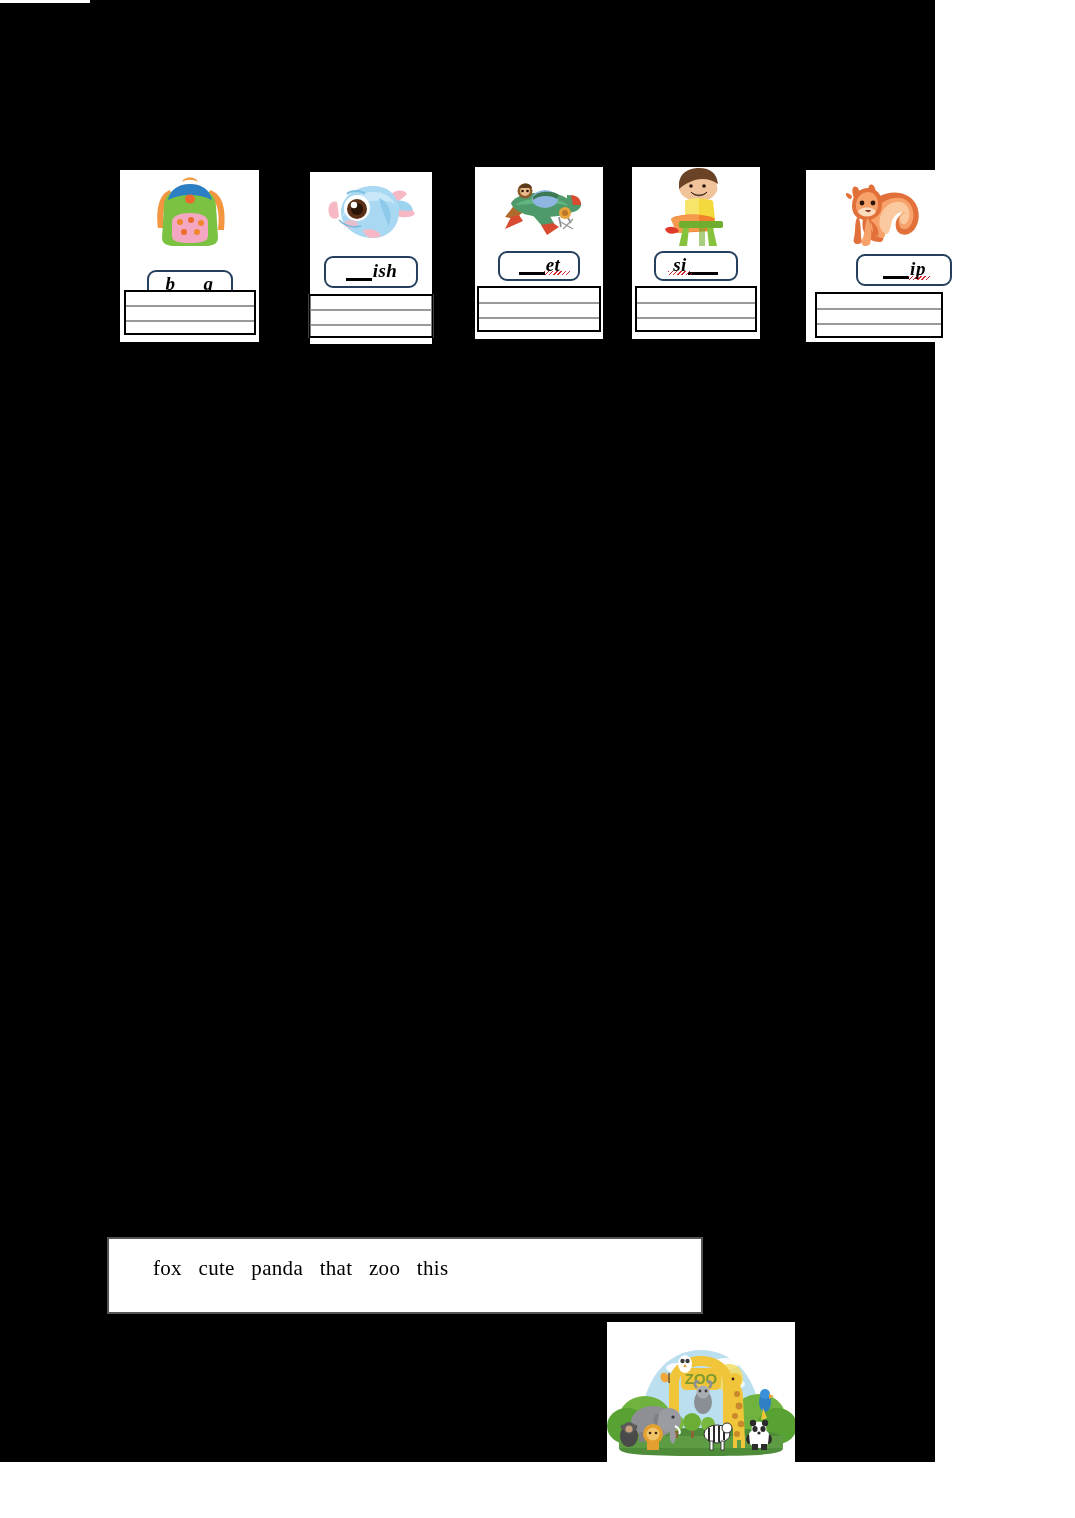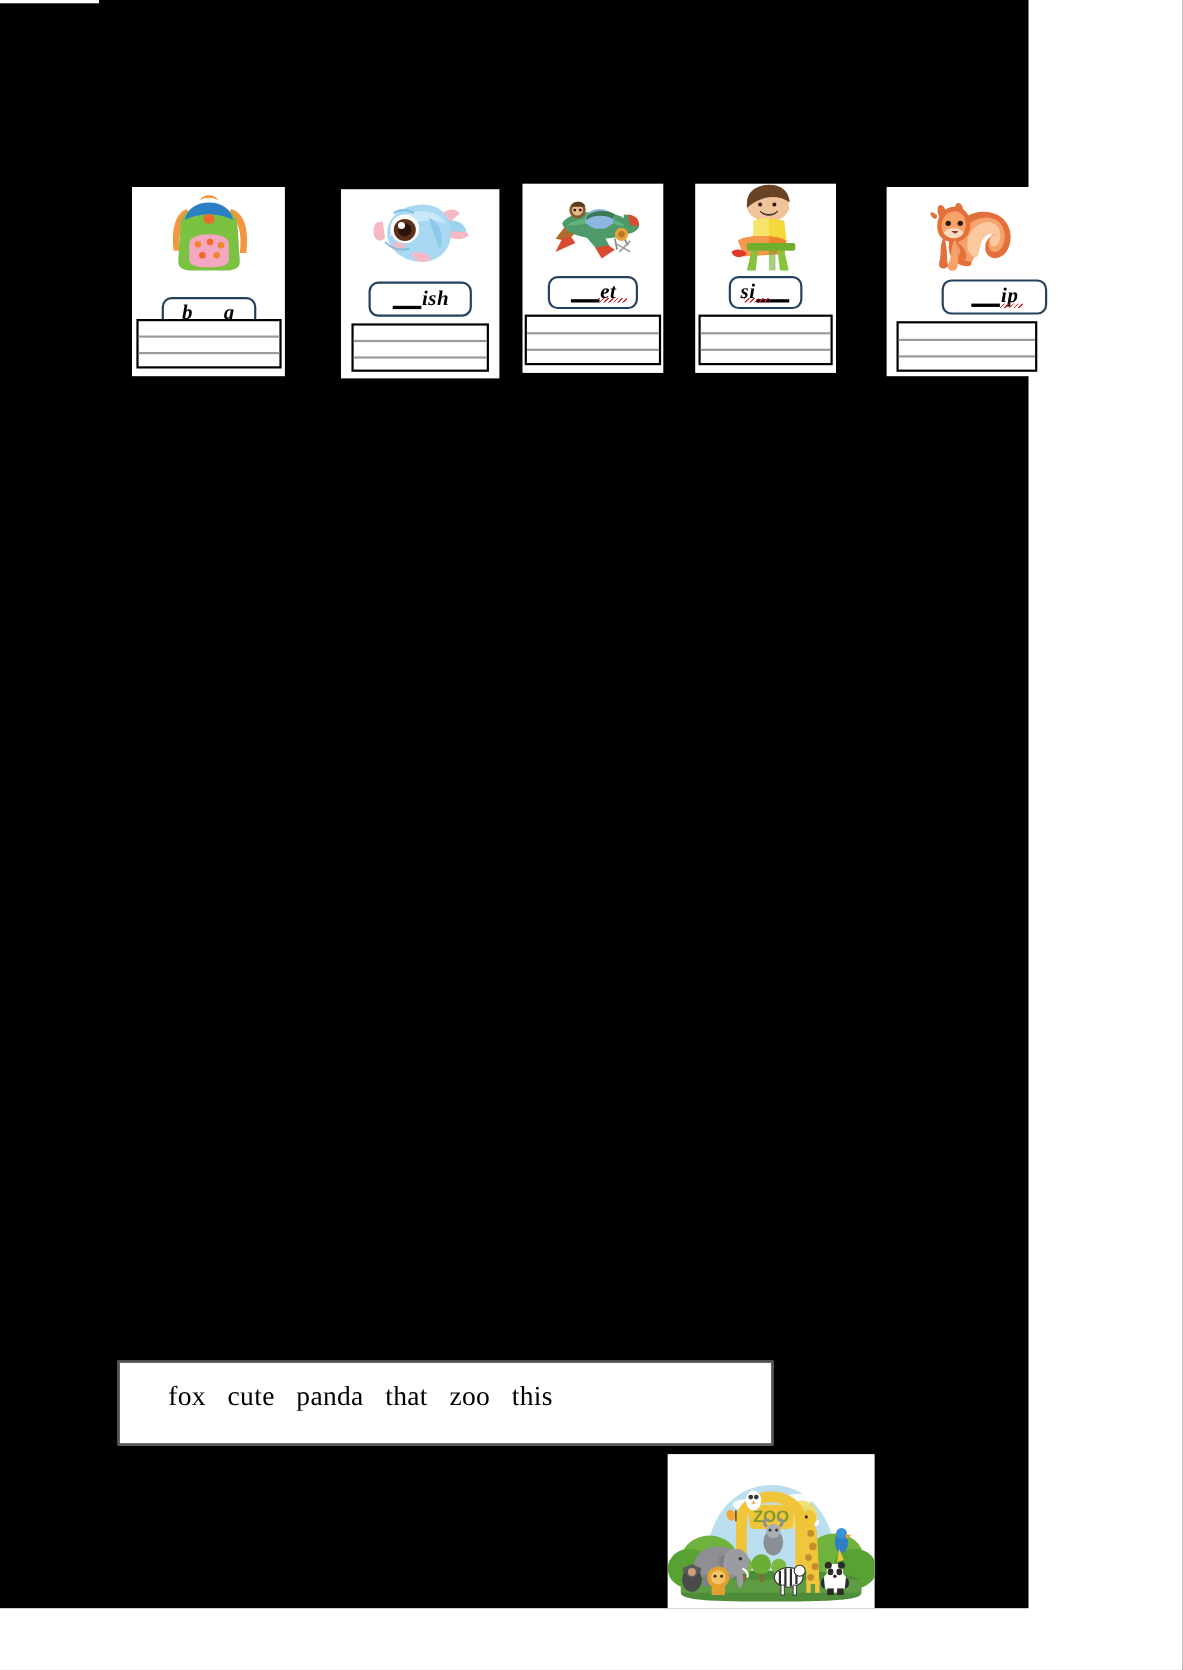--- a/index.html
+++ b/index.html
@@ -123,21 +123,21 @@
     height: 77px;
     background: #ffffff;
     border: 2px solid #555555;
     box-sizing: border-box;
   }
   #word-bank-words {
     position: absolute;
     left: 44px;
     top: 17px;
     font-family: "Liberation Serif", serif;
-    font-size: 25px;
+    font-size: 21px;
     color: #000000;
     white-space: pre;
     letter-spacing: .3px;
   }
 
   
   #zoo-figure {
     position: absolute;
     left: 607px;
     top: 1322px;
@@ -174,21 +174,21 @@
     </div>
     <div class="answer-box" style="top:86px; width:86px; height:30px;margin-top:14px;">
       <span class="answer-text">b<span class="blank-line"></span>g</span>
     </div>
     <div class="ruled-block" style="top:120px; width:132px; height:45px;">
       <div class="rule" style="top:13px;"></div>
       <div class="rule" style="top:28px;"></div>
     </div>
   </div>
 
-  <div class="word-card" style="left:310px; top:172px; width:144px; height:172px;">
+  <div class="word-card" style="left:310px; top:172px; width:122px; height:172px;">
     <div class="card-picture" style="top:4px;">
       <svg width="96" height="74" viewBox="0 0 96 74">
         <path d="M64 22 C70 14 80 12 84 18 C80 22 74 26 70 30 Z" fill="#f6b8c4"></path>
         <path d="M74 34 C82 30 90 32 92 38 C88 42 80 42 74 40 Z" fill="#f6b8c4"></path>
         <path d="M70 26 C78 22 88 26 90 34 C84 36 76 34 70 32 Z" fill="#9cd3ef"></path>
         <path d="M18 36 C18 20 34 10 50 10 C66 10 76 20 76 36 C76 52 64 62 50 62 C34 62 18 52 18 36 Z" fill="#a9d9f2"></path>
         <path d="M20 40 C22 26 34 16 50 16 C60 16 68 20 72 28 C62 22 36 22 20 40 Z" fill="#c8e8f9"></path>
         <path d="M56 22 C66 26 70 38 66 50 C62 42 58 30 56 22 Z" fill="#8cc9ea"></path>
         <path d="M14 26 C8 24 4 30 6 38 C8 44 14 44 16 40 Z" fill="#f6b8c4"></path>
         <path d="M40 54 C48 52 56 54 58 60 C50 64 42 62 40 54 Z" fill="#f6b8c4"></path>
@@ -263,21 +263,21 @@
         <path d="M34 34 C38 32 44 31 48 31 L48 52 L34 52 Z" fill="#f7e46a"></path>
         <path d="M20 52 C24 46 58 46 64 52 L62 64 L26 66 Z" fill="#f0822e"></path>
         <path d="M20 52 C26 48 40 47 48 48 L48 64 L26 66 Z" fill="#f59a4c"></path>
         <path d="M14 62 C18 58 26 60 28 64 C24 68 16 68 14 62 Z" fill="#e03a2a"></path>
         <rect x="28" y="54" width="44" height="7" rx="2" fill="#6fae2e"></rect>
         <path d="M32 61 L28 79 L36 79 L38 61 Z" fill="#86c23c"></path>
         <path d="M62 61 L66 79 L58 79 L56 61 Z" fill="#86c23c"></path>
         <path d="M48 61 L48 79 L54 79 L54 61 Z" fill="#6fae2e" opacity=".6"></path>
       </svg>
     </div>
-    <div class="answer-box" style="top:84px; width:67px; height:30px;">
+    <div class="answer-box" style="top:84px; width:84px; height:30px;">
       <span class="answer-text">si<span class="blank-line" style="width:30px;"></span></span>
       <span class="squiggle" style="left:12px; bottom:4px; width:24px;"></span>
     </div>
     <div class="ruled-block" style="top:119px; width:122px; height:46px;">
       <div class="rule" style="top:14px;"></div>
       <div class="rule" style="top:29px;"></div>
     </div>
   </div>
 
   <div class="word-card" style="left:806px; top:170px; width:146px; height:172px;">

